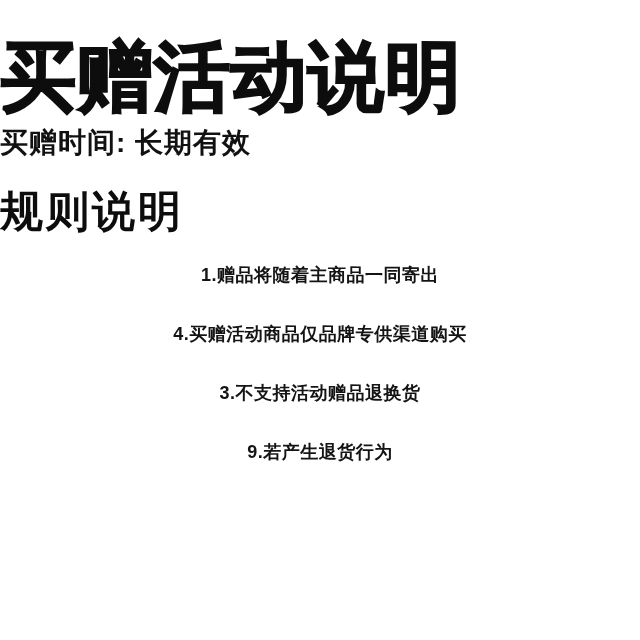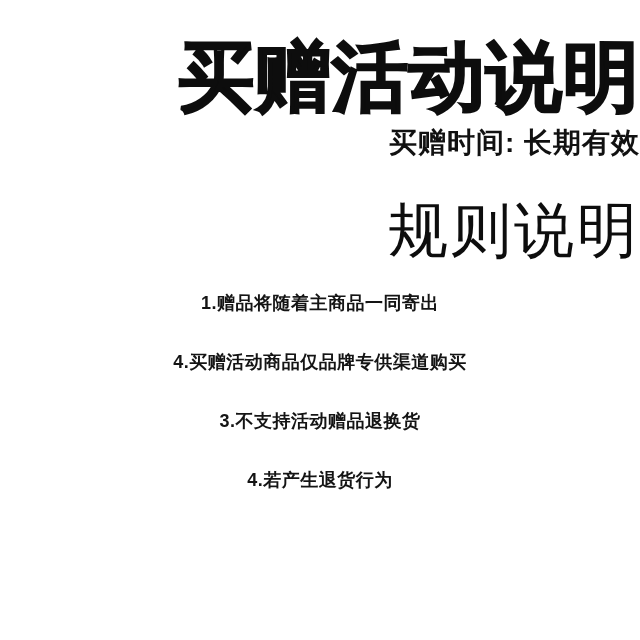--- a/index.html
+++ b/index.html
@@ -8,45 +8,45 @@
     background: #ffffff;
   }
   .poster {
     position: relative;
     width: 640px;
     height: 640px;
     background: #ffffff;
     overflow: hidden;
     font-family: "Liberation Sans", "DejaVu Sans", sans-serif;
     color: #111111;
-    text-align: right;
+    text-align: left;
   }
   .poster-title {
     margin-top: 34px;
     font-size: 76px;
     line-height: 1.12;
     font-weight: 900;
     letter-spacing: 1px;
     color: #0d0d0d;
     
     -webkit-text-stroke: 2px #0d0d0d;
   }
   .poster-subtitle {
     margin-top: 10px;
     font-size: 28px;
     line-height: 1;
     font-weight: 900;
     letter-spacing: 1px;
     color: #111111;
   }
   .section-heading {
-    margin-top: 44px;
-    font-size: 60px;
+    margin-top: 33px;
+    font-size: 43px;
     line-height: 1;
-    font-weight: 400;
+    font-weight: 700;
     letter-spacing: 3px;
     color: #0d0d0d;
   }
   .rules-list {
     margin-top: 12px;
   }
   .rule-line {
     height: 59px;
     display: flex;
     align-items: center;
@@ -66,16 +66,16 @@
   <div class="poster-title">买赠活动说明</div>
 
   <div class="poster-subtitle">买赠时间: 长期有效</div>
 
   <div class="section-heading">规则说明</div>
 
   <div class="rules-list">
     <div class="rule-line">1.赠品将随着主商品一同寄出</div>
     <div class="rule-line">4.买赠活动商品仅品牌专供渠道购买</div>
     <div class="rule-line">3.不支持活动赠品退换货</div>
-    <div class="rule-line">4.若产生退货行为</div>
+    <div class="rule-line">9.若产生退货行为</div>
   </div>
 
 </div>
 
 </body></html>

